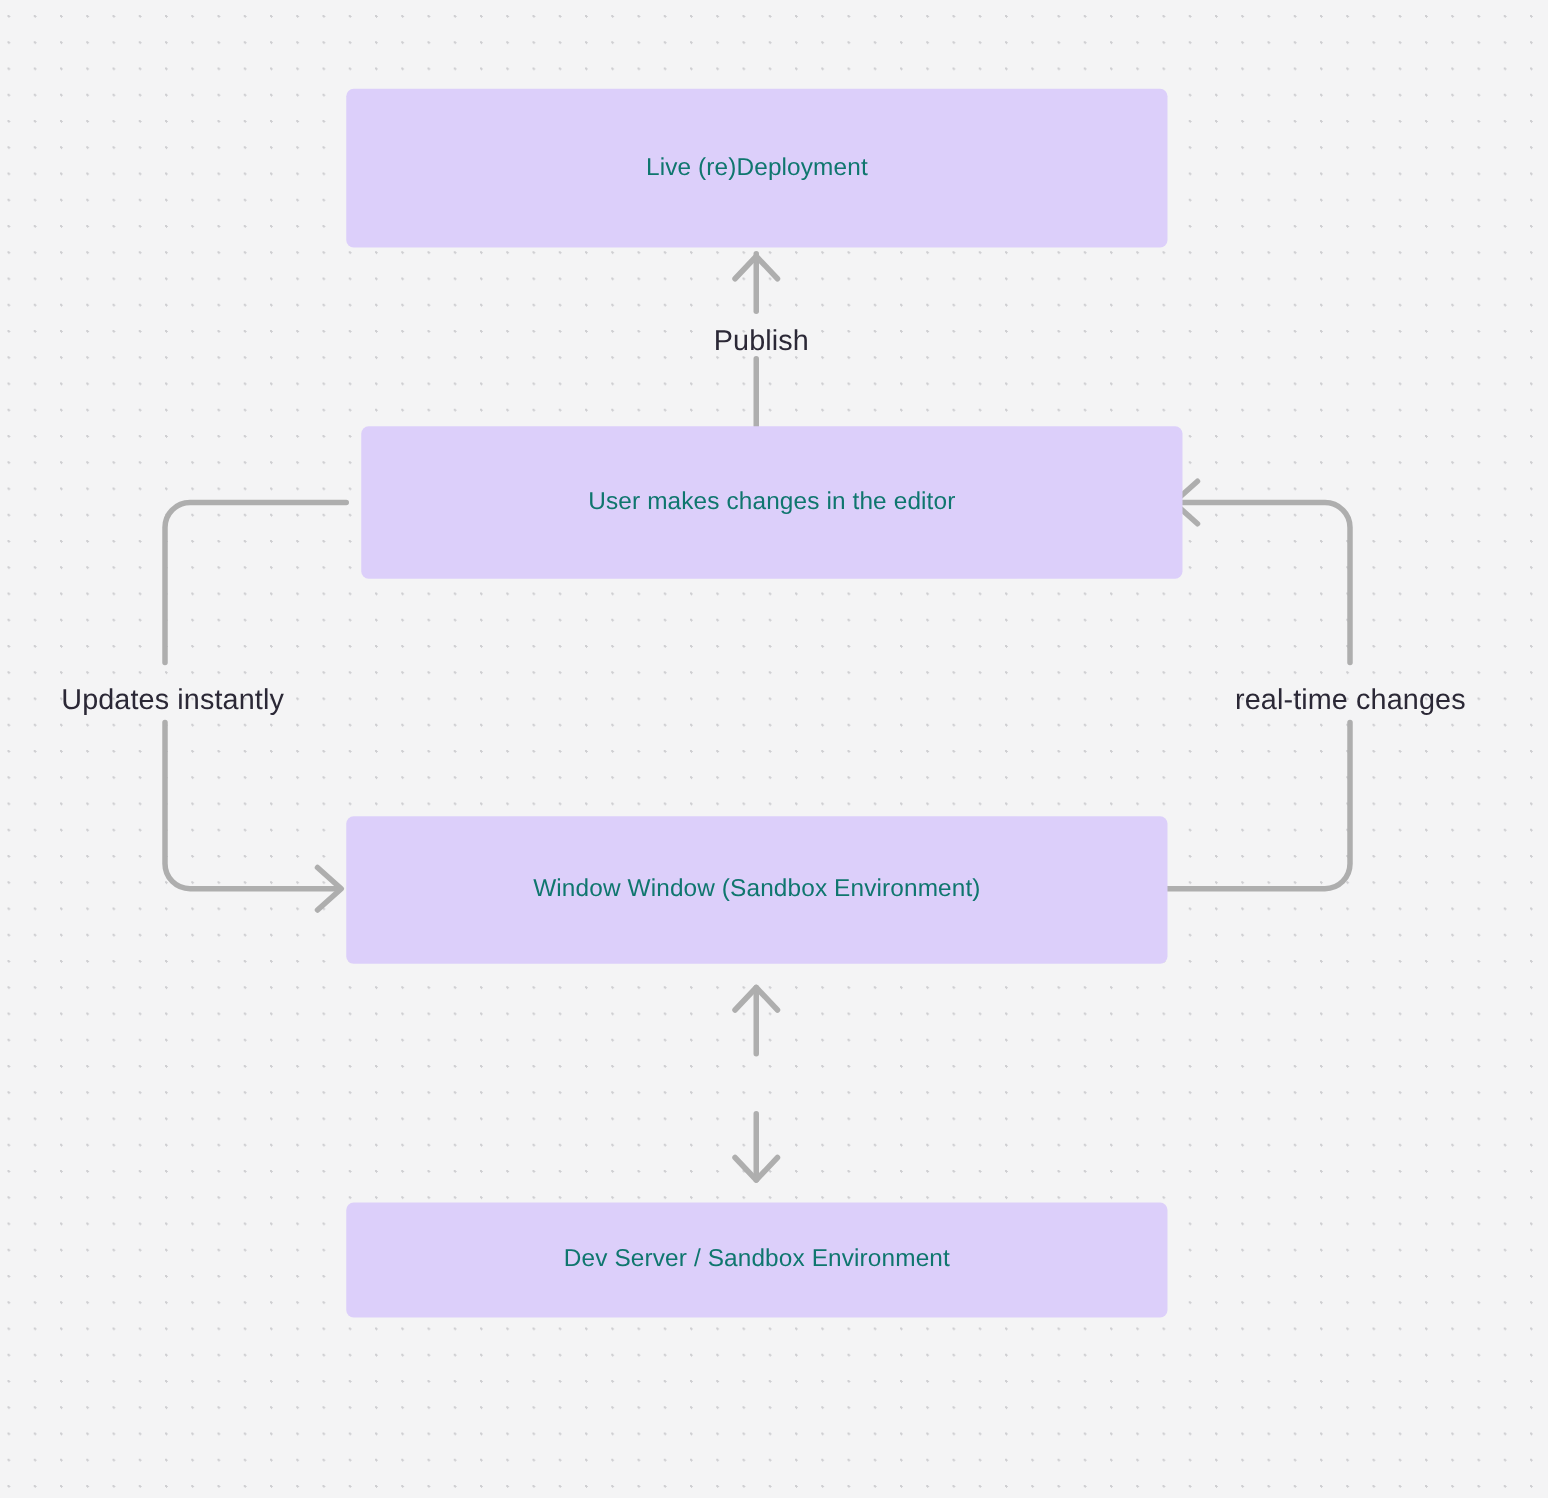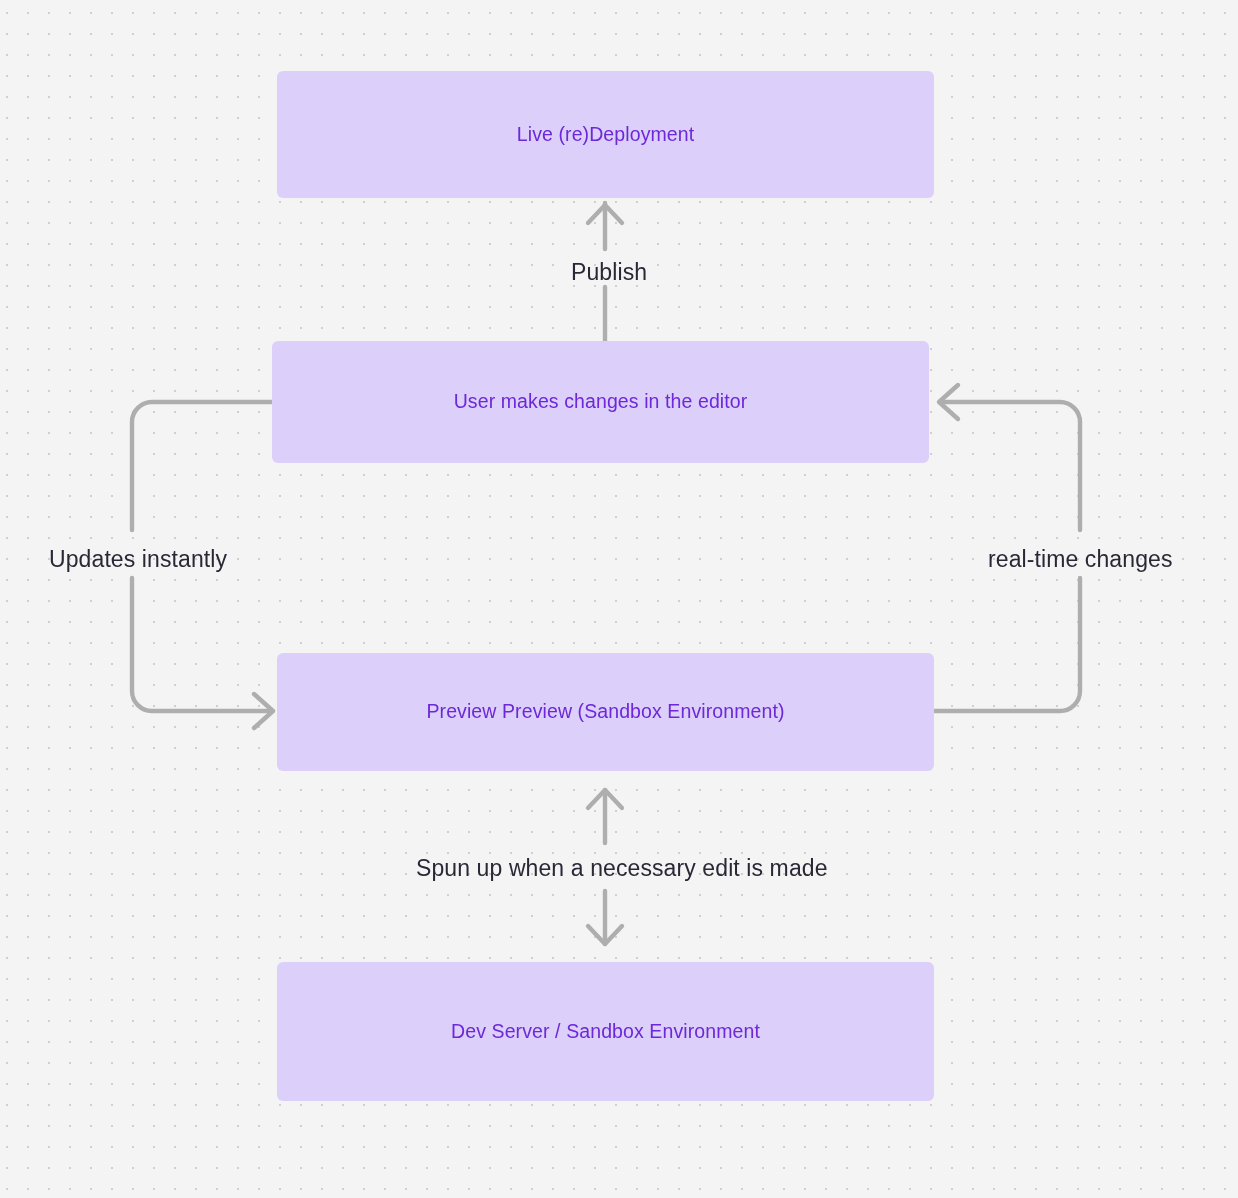--- a/index.html
+++ b/index.html
@@ -34,37 +34,37 @@
     pointer-events: none;
   }
 
   .node {
     position: absolute;
     background: #dccffa;
     border-radius: 6px;
     display: flex;
     align-items: center;
     justify-content: center;
-    color: #6d28d9;
+    color: #0f766e;
     font-size: 19.5px;
     letter-spacing: 0.1px;
     line-height: 1.2;
     text-align: center;
   }
 
   .node-label {
     display: block;
     padding: 0 18px;
   }
 
   
   #node-live      { left: 277px; top: 71px;   width: 657px; height: 127px; }
-  #node-user      { left: 272px; top: 341px;  width: 657px; height: 122px; }
+  #node-user      { left: 289px; top: 341px;  width: 657px; height: 122px; }
   #node-preview   { left: 277px; top: 653px;  width: 657px; height: 118px; }
-  #node-dev       { left: 277px; top: 962px;  width: 657px; height: 139px; }
+  #node-dev       { left: 277px; top: 962px;  width: 657px; height: 92px; }
 
   .edge-label {
     position: absolute;
     color: #2b2836;
     font-size: 23px;
     letter-spacing: 0.1px;
     white-space: nowrap;
     line-height: 1;
   }
   
@@ -126,28 +126,27 @@
 
   <div class="node" id="node-live">
     <span class="node-label">Live (re)Deployment</span>
   </div>
 
   <div class="node" id="node-user">
     <span class="node-label">User makes changes in the editor</span>
   </div>
 
   <div class="node" id="node-preview">
-    <span class="node-label">Preview Preview (Sandbox Environment)</span>
+    <span class="node-label">Window Window (Sandbox Environment)</span>
   </div>
 
   <div class="node" id="node-dev">
     <span class="node-label">Dev Server / Sandbox Environment</span>
   </div>
 
   <div class="edge-label" id="label-publish">Publish</div>
 
   <div class="edge-label" id="label-updates">Updates instantly</div>
 
   <div class="edge-label" id="label-realtime">real-time changes</div>
 
-  <div class="edge-label" id="label-spunup">Spun up when a necessary edit is made</div>
 
 </div>
 
 </body></html>

